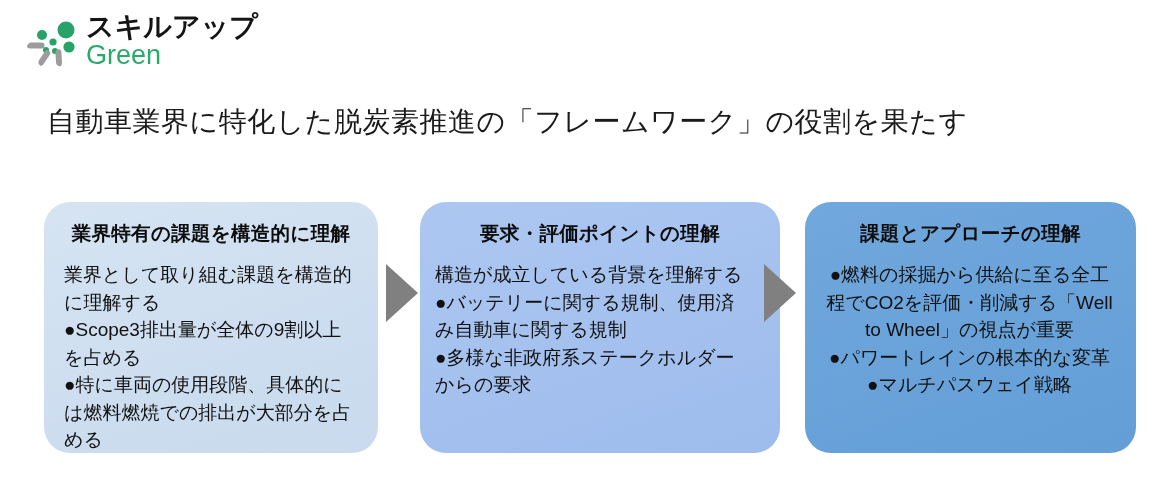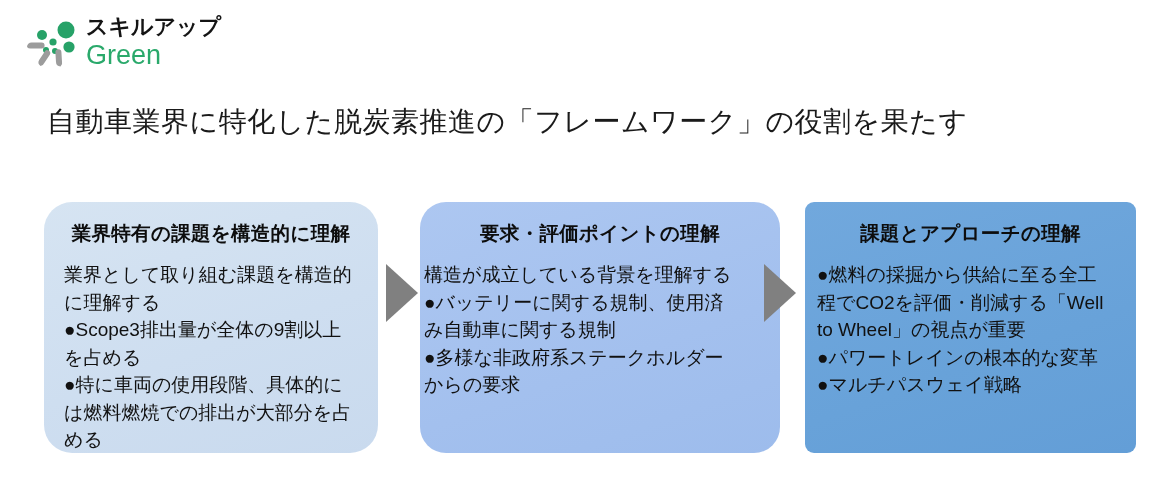--- a/index.html
+++ b/index.html
@@ -9,21 +9,21 @@
     font-family:"Liberation Sans","DejaVu Sans",sans-serif;
     overflow:hidden;
   }
   #slide { position:relative; width:1173px; height:477px; background:#fff; }
 
   
   #logo { position:absolute; left:14px; top:12px; width:215px; height:62px; }
   #logo-mark { position:absolute; left:8px; top:8px; width:62px; height:50px; }
   #logo-text { position:absolute; left:72px; top:2px; width:145px; }
   .logo-line1 {
-    font-size:22px; font-weight:bold; color:#141414;
+    font-size:28px; font-weight:bold; color:#141414;
     letter-spacing:0px; line-height:26px; white-space:nowrap;
   }
   .logo-line2 {
     font-size:27px; font-weight:normal; color:#2aa96b;
     line-height:30px; white-space:nowrap;
   }
 
   
   #title {
     position:absolute; left:47px; top:103px;
@@ -39,26 +39,26 @@
   .card-head {
     text-align:center; font-weight:bold; color:#0d0d0d;
     font-size:19.5px; letter-spacing:0.3px;
     padding-top:18px; white-space:nowrap;
   }
   .card-body {
     font-size:19px; color:#111111; line-height:27.5px;
     padding:14px 14px 0 11px;
     white-space:pre-line;
   }
-  #card-1 { left:44px;  width:334px; background:linear-gradient(160deg,#d6e4f2 0%,#cedef0 55%,#c9daee 100%);border-radius:28px; }
+  #card-1 { left:44px;  width:334px; background:linear-gradient(160deg,#d6e4f2 0%,#cedef0 55%,#c9daee 100%); }
   #card-2 { left:420px; width:360px; background:linear-gradient(160deg,#adc7f1 0%,#a3c0ee 60%,#9dbcec 100%); }
-  #card-3 { left:805px; width:331px; background:linear-gradient(160deg,#71a8dd 0%,#68a2d9 60%,#639ed7 100%);border-radius:9px; }
+  #card-3 { left:805px; width:331px; background:linear-gradient(160deg,#71a8dd 0%,#68a2d9 60%,#639ed7 100%); }
   #card-1 .card-body { padding-left:20px; }
-  #card-2 .card-body { padding-left:4px; }
-  #card-3 .card-body { padding-left:12px; }
+  #card-2 .card-body { padding-left:15px; }
+  #card-3 .card-body { padding-left:12px;text-align:center; }
 
   
   .arrow { position:absolute; top:262px; width:36px; height:62px; }
   #arrow-1 { left:384px; }
   #arrow-2 { left:762px; }
 </style>
 </head>
 <body>
 
 <div id="slide">

